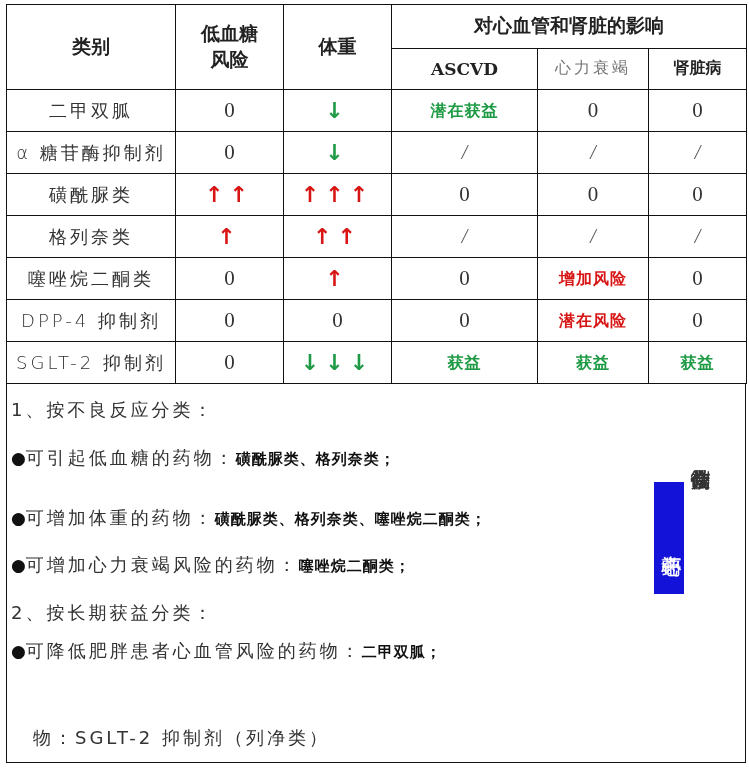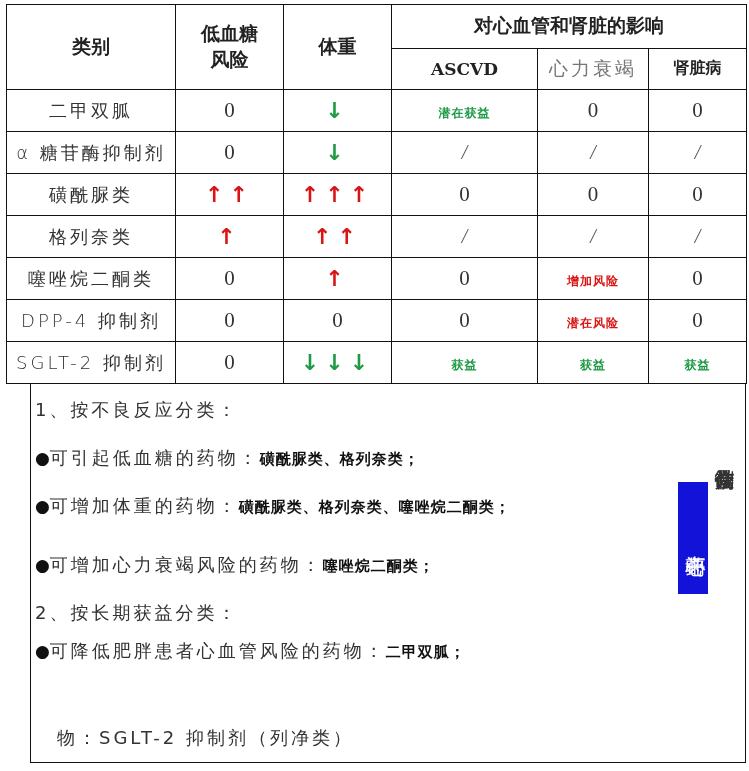--- a/index.html
+++ b/index.html
@@ -6,33 +6,33 @@
   body { width: 749px; height: 771px; position: relative; overflow: hidden;
          font-family: "DejaVu Serif", "Liberation Serif", serif; color: #222; }
   .wrap { position: absolute; left: 6px; top: 4px; width: 740px; }
   table.grid { border-collapse: collapse; width: 740px; table-layout: fixed; }
   table.grid td, table.grid th { border: 1.5px solid #111; text-align: center; vertical-align: middle; padding: 0; }
   th { font-family: "DejaVu Sans", sans-serif; font-weight: bold; font-size: 19px; color: #222; }
   th.h-cat { height: 84px; }
   th.h-sub { height: 40px; font-size: 17px; }
   th.h-top { height: 42px; font-family: Liberation Mono, monospace; }
   th.sub-ascvd { font-family: "DejaVu Serif", serif; font-weight: bold; font-size: 17px; }
-  th.sub-hf { font-family: "DejaVu Sans", sans-serif; font-weight: normal; color: #777; letter-spacing: 3px; font-size: 19px; }
+  th.sub-hf { font-family: "DejaVu Sans", sans-serif; font-weight: normal; color: #777; letter-spacing: 3px; font-size: 16px; }
   th.sub-kd { font-family: "DejaVu Serif", serif; font-size: 16px; }
   td { height: 41px; font-size: 18px; }
   td.cat { text-align: left; padding-left: 4px; letter-spacing: 3px; font-family: "DejaVu Sans", sans-serif; font-weight: 300; font-size: 18px; color: #333; }
   td.num { font-family: "Liberation Serif", serif; font-size: 21px; color: #333; }
   td.slash { font-family: "Liberation Serif", serif; font-size: 20px; color: #555; font-style: italic; }
   .arrows { font-weight: bold; font-size: 22px; letter-spacing: 6px; font-family: "DejaVu Sans", sans-serif; }
   .up { color: #d81515; }
   .down { color: #1e9a45; }
-  .tag { font-weight: bold; font-family: "DejaVu Serif", serif; font-size: 12px; letter-spacing: 1px; }
+  .tag { font-weight: bold; font-family: "DejaVu Serif", serif; font-size: 16px; letter-spacing: 1px; }
   .tag.green { color: #1e9a45; }
   .tag.red { color: #d81515; text-align: center; }
-  .notes { border: 1.5px solid #111; border-top: none; height: 378px; position: relative; margin-left: 24px; }
+  .notes { border: 1.5px solid #111; border-top: none; height: 378px; position: relative; }
   .line { position: absolute; left: 4px; font-family: "DejaVu Sans", sans-serif; font-size: 18px; color: #333; letter-spacing: 3px; white-space: nowrap; }
   .line b { font-family: "DejaVu Serif", serif; font-weight: bold; color: #111; letter-spacing: 1px; font-size: 15px; }
   .bullet { color: #111; letter-spacing: 0; font-size: 17px; }
   .badge { position: absolute; left: 647px; top: 98px; width: 30px; height: 112px; background: #1212d8; color: #ffffff;
            font-family: "DejaVu Sans", sans-serif; font-size: 20px; line-height: 25px; text-align: center; writing-mode: vertical-rl; padding-top: 4px; box-sizing: border-box; }
   .vtext { position: absolute; left: 682px; top: 70px; width: 24px; font-family: "DejaVu Sans", sans-serif; font-size: 20px; line-height: 24px;
            color: #333; writing-mode: vertical-rl; }
 </style>
 </head>
 <body>
@@ -122,21 +122,21 @@
   </tbody>
     </table>
 
   <div class="notes">
     <div class="line" style="top:14px">1、按不良反应分类：</div>
 
     <div class="line" style="top:62px">
       <span class="bullet">●</span><span>可引起低血糖的药物：</span><b>磺酰脲类、格列奈类；</b>
     </div>
 
-    <div class="line" style="top:110px">
+    <div class="line" style="top:122px">
       <span class="bullet">●</span><span>可增加体重的药物：</span><b>磺酰脲类、格列奈类、噻唑烷二酮类；</b>
     </div>
 
     <div class="line" style="top:169px">
       <span class="bullet">●</span><span>可增加心力衰竭风险的药物：</span><b>噻唑烷二酮类；</b>
     </div>
 
     <div class="line" style="top:217px">2、按长期获益分类：</div>
 
     <div class="line" style="top:255px">

